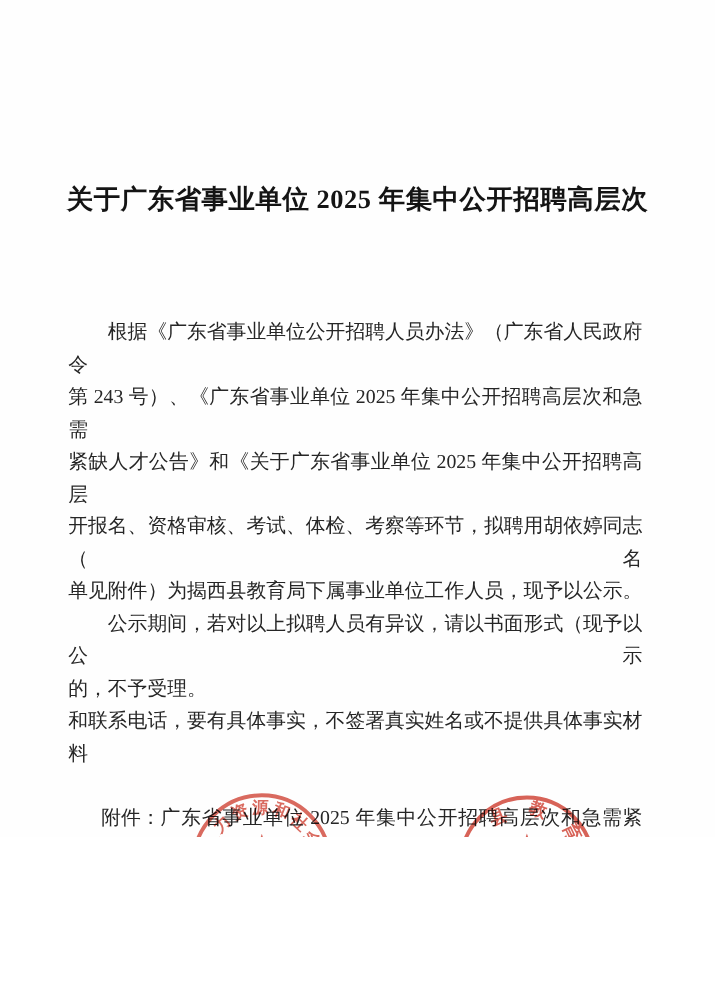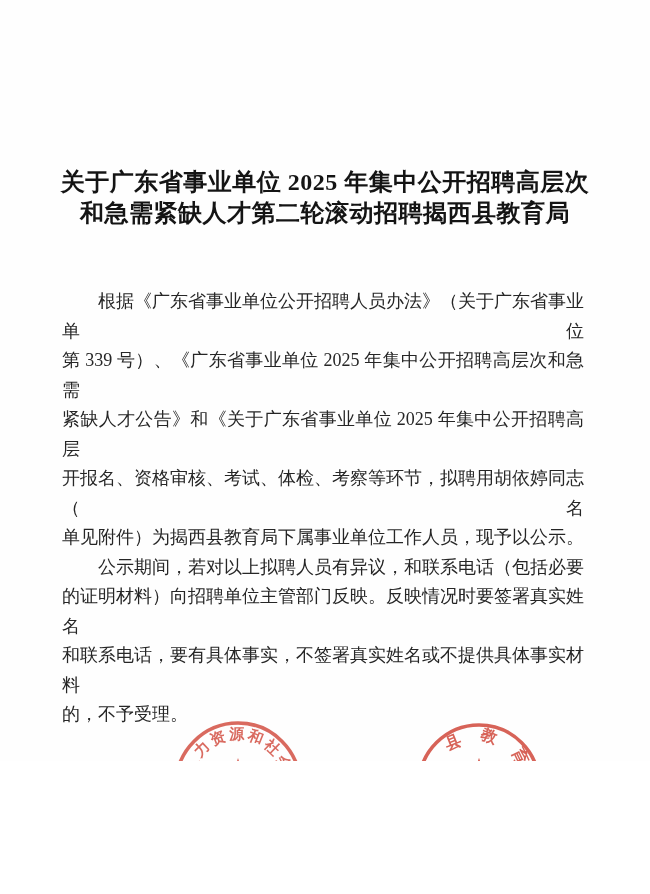--- a/index.html
+++ b/index.html
@@ -72,34 +72,32 @@
     font-weight: bold;
   }
 </style>
 </head>
 <body>
 
 <div class="page">
 
   <div class="doc-title">
     <div>关于广东省事业单位 2025 年集中公开招聘高层次</div>
-    <div>和急需紧缺人才第二轮滚动招聘揭西县教育局</div>
   </div>
 
   <div class="body-text">
-    <div class="line indent">根据《广东省事业单位公开招聘人员办法》（关于广东省事业单位</div>
-    <div class="line">第 339 号）、《广东省事业单位 2025 年集中公开招聘高层次和急需</div>
+    <div class="line indent">根据《广东省事业单位公开招聘人员办法》（广东省人民政府令</div>
+    <div class="line">第 243 号）、《广东省事业单位 2025 年集中公开招聘高层次和急需</div>
     <div class="line">紧缺人才公告》和《关于广东省事业单位 2025 年集中公开招聘高层</div>
     <div class="line">开报名、资格审核、考试、体检、考察等环节，拟聘用胡依婷同志（名</div>
     <div class="line last">单见附件）为揭西县教育局下属事业单位工作人员，现予以公示。</div>
 
-    <div class="line indent">公示期间，若对以上拟聘人员有异议，和联系电话（包括必要</div>
-    <div class="line">的证明材料）向招聘单位主管部门反映。反映情况时要签署真实姓名</div>
+    <div class="line indent">公示期间，若对以上拟聘人员有异议，请以书面形式（现予以公示</div>
+    <div class="line last">的，不予受理。</div>
     <div class="line">和联系电话，要有具体事实，不签署真实姓名或不提供具体事实材料</div>
-    <div class="line last">的，不予受理。</div>
 
 
     <div class="attachment">
       <div class="attach-label">附件：</div>
       <div class="attach-lines">
         <div class="line">广东省事业单位 2025 年集中公开招聘高层次和急需紧缺</div>
 
       </div>
     </div>
   </div>

